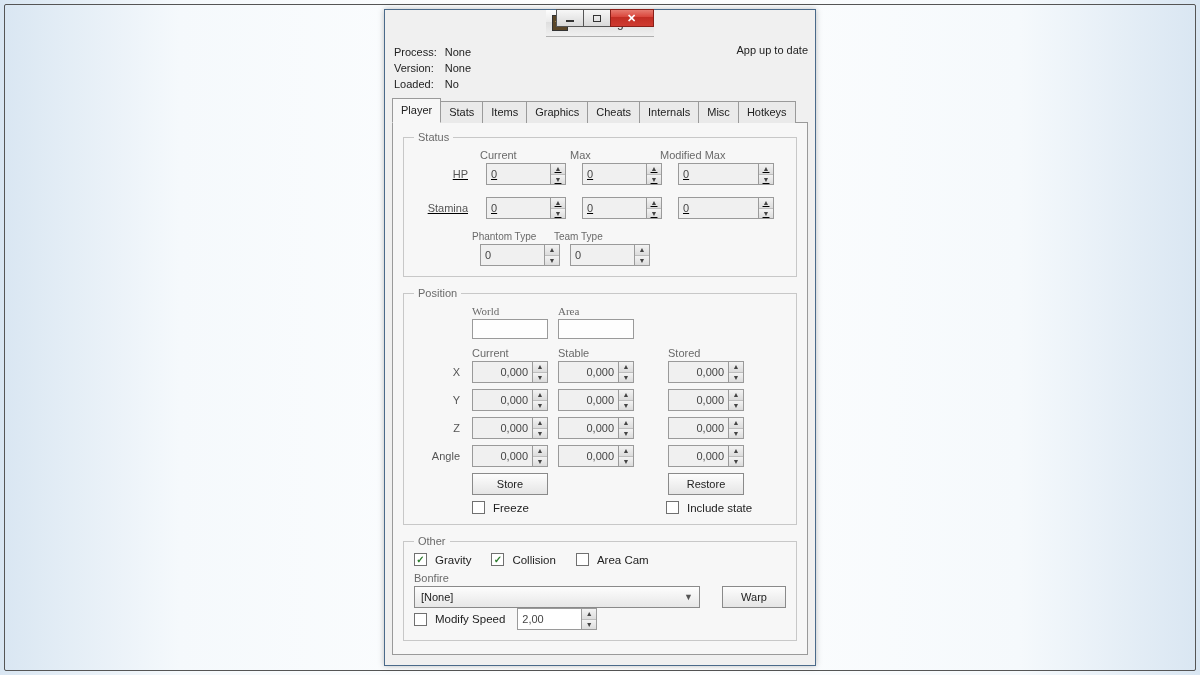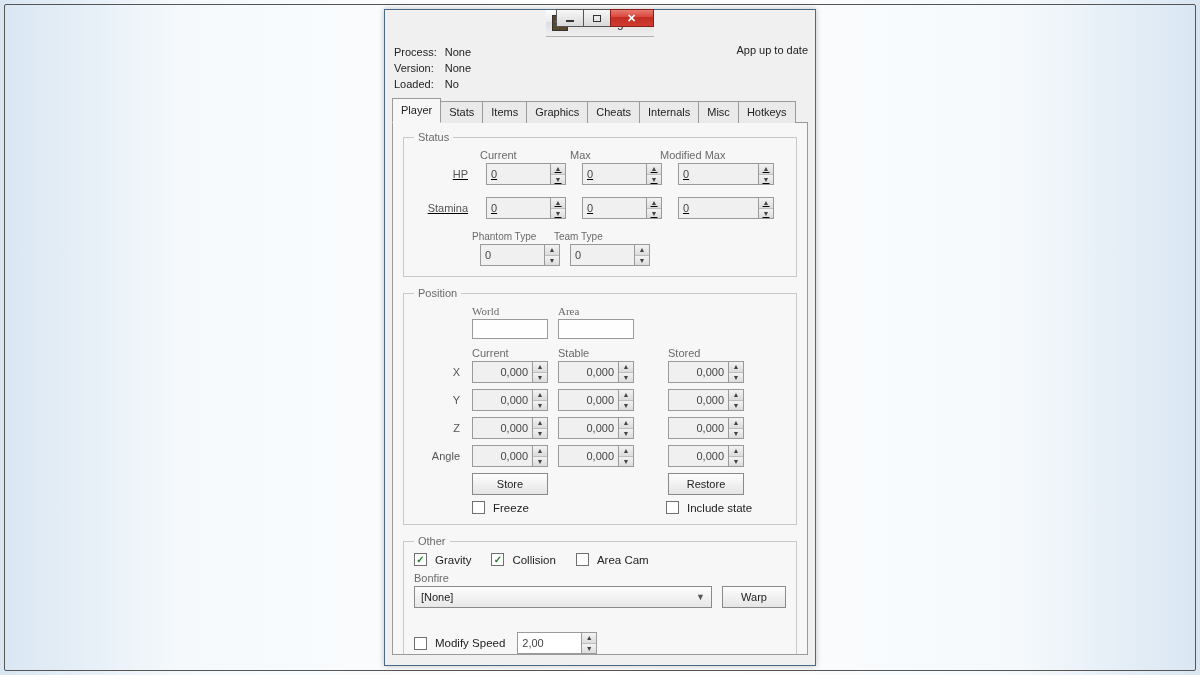--- a/index.html
+++ b/index.html
@@ -300,21 +300,21 @@
     display:flex; align-items:center; justify-content:center;
     font-size: 10px; color:#3a6;
   }
   .chkbox.checked::before { content:"✓"; color:#2b7a2b; font-weight:bold; line-height:10px;}
   
   .other-checks {
     display:flex; gap: 20px; margin-bottom: 6px;
   }
   .bonfire-label { font-size:11px; color:#6a6a6a; margin-bottom:2px; display:block;}
   .bonfire-row {
-    display:flex; gap:10px; align-items:center; margin-bottom:24px;
+    display:flex; gap:22px; align-items:center; margin-bottom:0;
   }
   .combobox {
     flex:1;
     height: 22px;
     border: 1px solid #8a8a8a;
     background: linear-gradient(to bottom,#fdfdfd,#e7e7e7);
     display:flex; align-items:center; justify-content:space-between;
     padding: 0 6px;
     font-size: 11px; color:#222;
     box-sizing:border-box;

